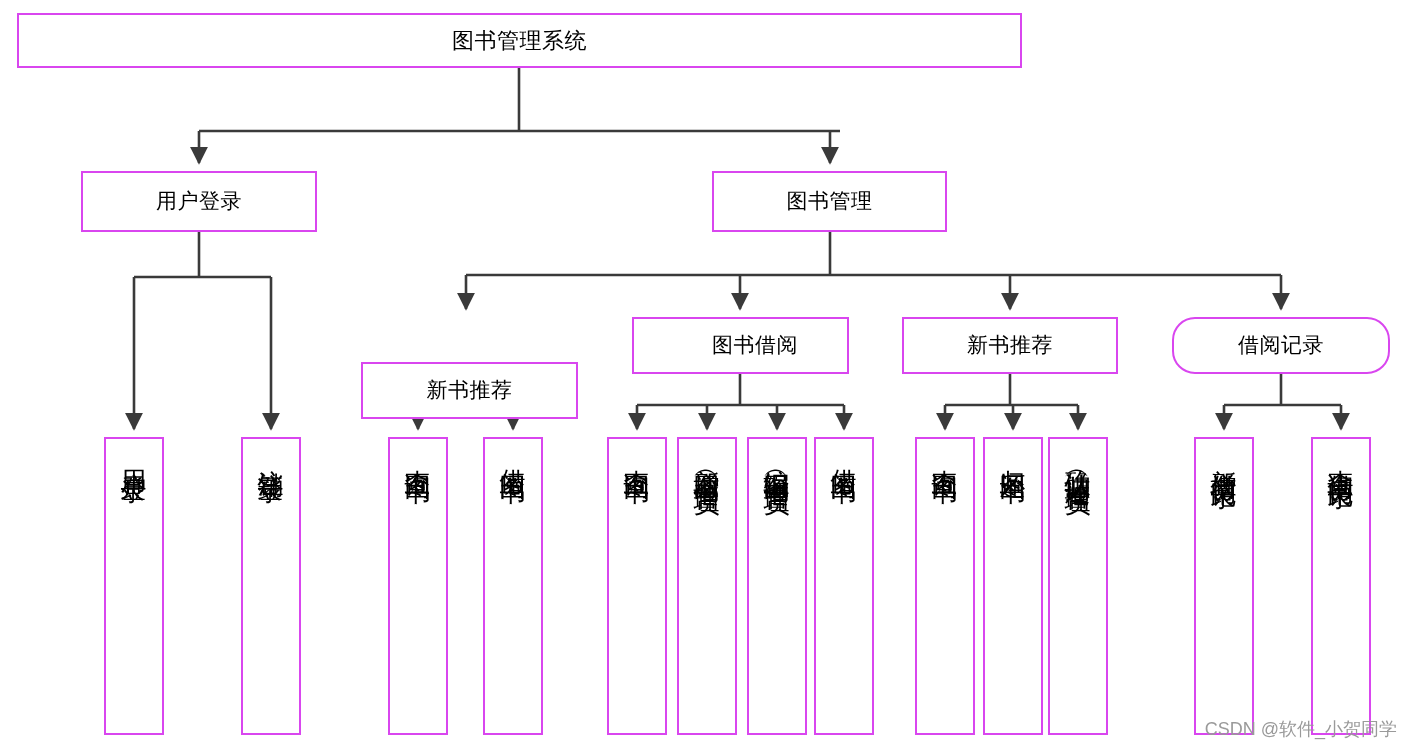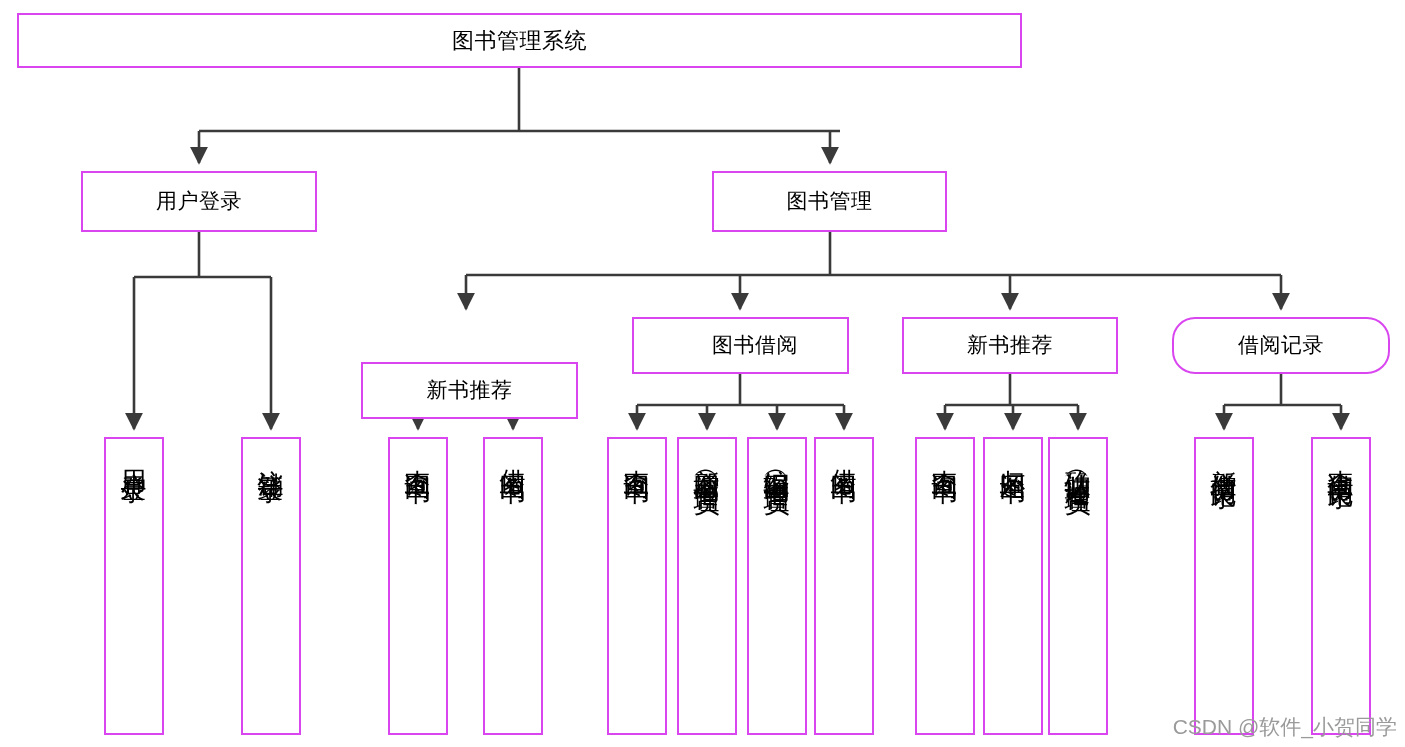--- a/index.html
+++ b/index.html
@@ -58,21 +58,21 @@
     text-orientation: upright;
     font-size: 26px;
     letter-spacing: 3px;
     line-height: 1;
     white-space: nowrap;
   }
   #watermark {
     position: absolute;
     right: 8px;
     bottom: 6px;
-    font-size: 21px;
+    font-size: 18px;
     color: #9a9a9a;
     z-index: 5;
     white-space: nowrap;
     font-family: "Liberation Sans", "DejaVu Sans", sans-serif;
   }
 </style>
 </head>
 <body>
 
 <div id="canvas">

